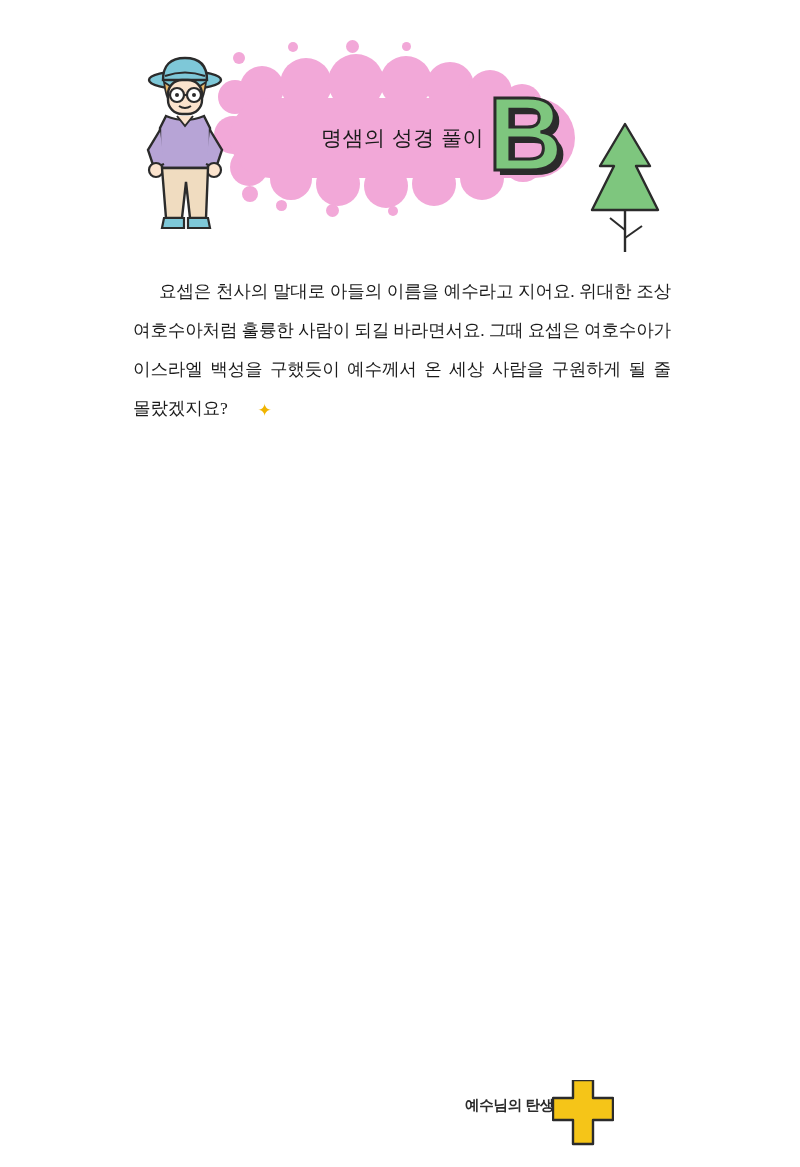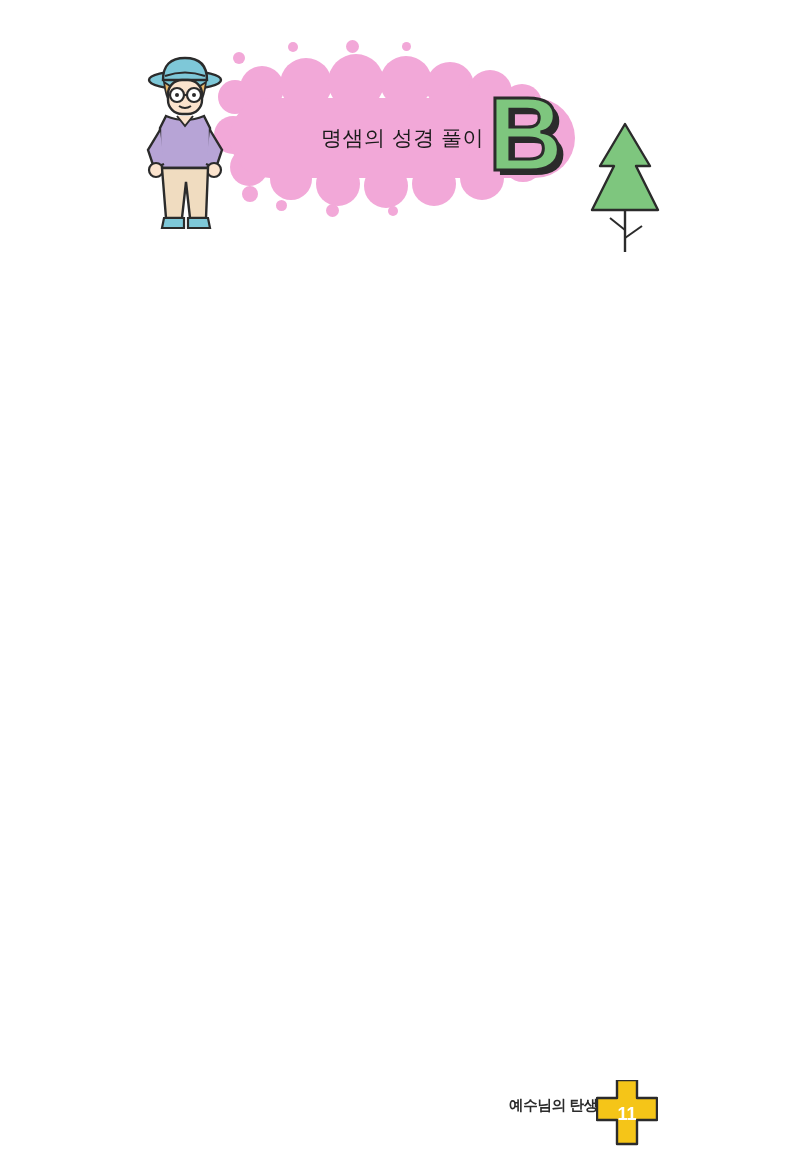--- a/index.html
+++ b/index.html
@@ -117,21 +117,20 @@
     font-size: 17px;
   }
 
   
   .footer {
     position: absolute;
     left: 0;
     top: 1068px;
     width: 656px;
     height: 80px;
-    padding-left: 44px;
   }
   .footer-label {
     position: absolute;
     right: 102px;
     top: 28px;
     font-size: 14.5px;
     font-weight: bold;
     color: #2b2b2b;
     font-family: "Liberation Sans", sans-serif;
     letter-spacing: -0.3px;
@@ -236,23 +235,23 @@
       <path d="M55 6 L80 48 L66 48 L88 92 L22 92 L44 48 L30 48 Z" fill="#7ec67e" stroke="#2b2b2b" stroke-width="2.4" stroke-linejoin="round"></path>
       <line x1="55" y1="92" x2="55" y2="134" stroke="#2b2b2b" stroke-width="2.4"></line>
       <line x1="55" y1="112" x2="40" y2="100" stroke="#2b2b2b" stroke-width="2"></line>
       <line x1="55" y1="120" x2="72" y2="108" stroke="#2b2b2b" stroke-width="2"></line>
     </svg>
 
     <div class="header-title">명샘의 성경 풀이</div>
   </div>
 
   <div class="content">
+    <p class="para indent">요셉은 천사의 말대로 아들의 이름을 예수라고 지어요. 위대한 조상 여호수아처럼 훌륭한 사람이 되길 바라면서요. 그때 요셉은 여호수아가 이스라엘 백성을 구했듯이 예수께서 온 세상 사람을 구원하게 될 줄 몰랐겠지요?<span class="endmark">✦</span></p>
   </div>
 
   <div class="footer">
     <div class="footer-label">예수님의 탄생</div>
     <svg class="footer-cross" viewBox="0 0 62 66">
       <path d="M21 0 L41 0 L41 18 L61 18 L61 40 L41 40 L41 64 L21 64 L21 40 L1 40 L1 18 L21 18 Z" fill="#f5c518" stroke="#2b2b2b" stroke-width="2.4" stroke-linejoin="round"></path>
     </svg>
-    <div class="page-num">11</div>
   </div>
 
 </div>
 
 </body></html>

